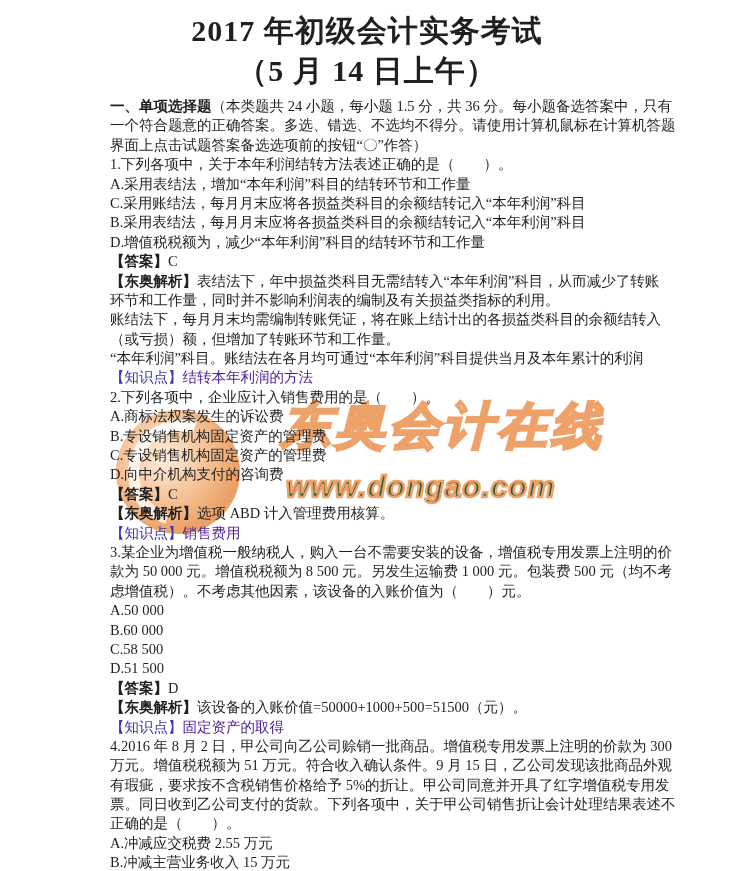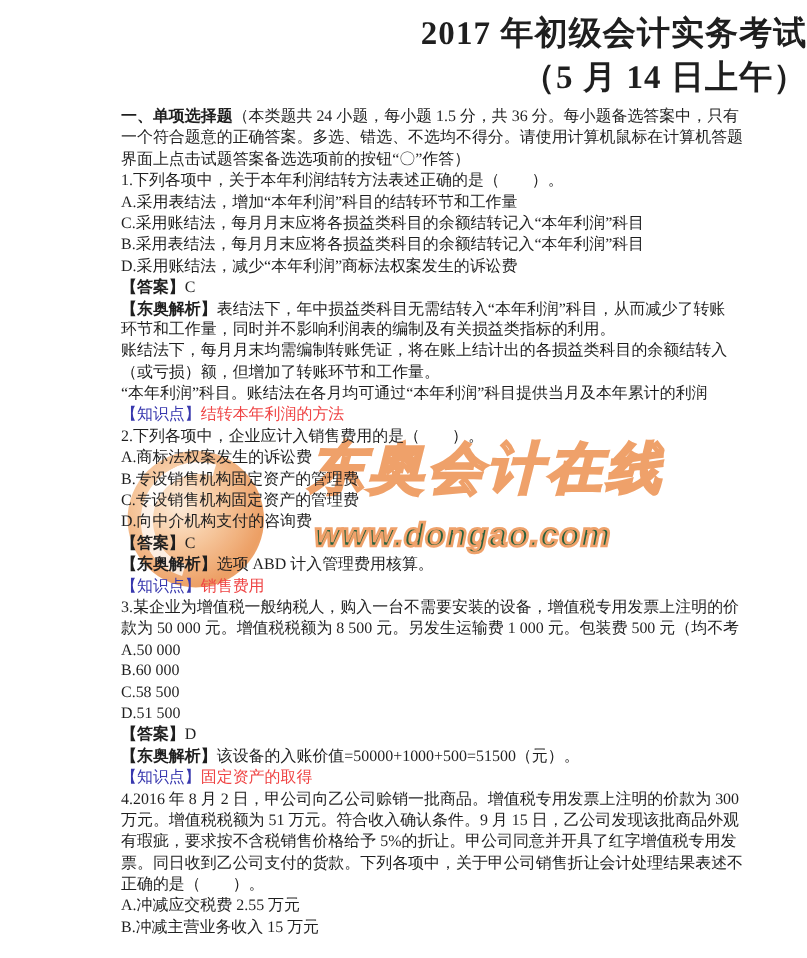--- a/index.html
+++ b/index.html
@@ -41,29 +41,29 @@
     font-family:"Liberation Sans","DejaVu Sans",sans-serif;
     font-weight:bold;font-size:30px;letter-spacing:1px;line-height:1.1;
     color:#14532d;
     -webkit-text-stroke:2.5px #ee9a5e;
     text-stroke:2.5px #ee9a5e;
     white-space:nowrap;opacity:.92;
   }
   
   .content{position:absolute;left:0;top:0;width:100%;z-index:2;}
   .title{
-    margin:0;text-align:right;
+    margin:0;text-align:center;
     font-size:30px;font-weight:700;line-height:40px;letter-spacing:1px;font-family:Liberation Serif, serif;
   }
   .title.first{margin-top:11px;}
   #lines{margin:6px 70px 0 110px;font-size:14.5px;}
   .line{line-height:19.4px;height:19.4px;white-space:nowrap;}
   .line .prefix{font-weight:700;}
   .line--knowledge .prefix{color:#3838AE;font-weight:400;}
-  .line--knowledge .text{color:#ef4444;font-family:Liberation Serif, serif;}
+  .line--knowledge .text{color:#4c1d95;font-family:Liberation Serif, serif;}
   .line--answer .text,.line--analysis .text{font-weight:400;}
 </style>
 </head>
 <body>
 
 <div class="page">
 
   <div class="watermark">
     <div class="wm-logo"></div>
     <div class="wm-brand">东奥会计在线</div>
@@ -74,38 +74,39 @@
     <h1 class="title first">2017 年初级会计实务考试</h1>
     <h1 class="title">（5 月 14 日上午）</h1>
     <div id="lines">
         <div class="line line--section"><span class="prefix">一、单项选择题</span><span class="text">（本类题共 24 小题，每小题 1.5 分，共 36 分。每小题备选答案中，只有</span></div>
         <div class="line line--normal"><span class="text">一个符合题意的正确答案。多选、错选、不选均不得分。请使用计算机鼠标在计算机答题</span></div>
         <div class="line line--normal"><span class="text">界面上点击试题答案备选选项前的按钮“〇”作答）</span></div>
         <div class="line line--normal"><span class="text">1.下列各项中，关于本年利润结转方法表述正确的是（　　）。</span></div>
         <div class="line line--normal"><span class="text">A.采用表结法，增加“本年利润”科目的结转环节和工作量</span></div>
         <div class="line line--normal"><span class="text">C.采用账结法，每月月末应将各损益类科目的余额结转记入“本年利润”科目</span></div>
         <div class="line line--normal"><span class="text">B.采用表结法，每月月末应将各损益类科目的余额结转记入“本年利润”科目</span></div>
-        <div class="line line--normal"><span class="text">D.采用账结法，减少“本年利润”商标法权案发生的诉讼费</span></div>
+        <div class="line line--normal"><span class="text">D.增值税税额为，减少“本年利润”科目的结转环节和工作量</span></div>
         <div class="line line--answer"><span class="prefix">【答案】</span><span class="text">C</span></div>
         <div class="line line--analysis"><span class="prefix">【东奥解析】</span><span class="text">表结法下，年中损益类科目无需结转入“本年利润”科目，从而减少了转账</span></div>
         <div class="line line--normal"><span class="text">环节和工作量，同时并不影响利润表的编制及有关损益类指标的利用。</span></div>
         <div class="line line--normal"><span class="text">账结法下，每月月末均需编制转账凭证，将在账上结计出的各损益类科目的余额结转入</span></div>
         <div class="line line--normal"><span class="text">（或亏损）额，但增加了转账环节和工作量。</span></div>
         <div class="line line--normal"><span class="text">“本年利润”科目。账结法在各月均可通过“本年利润”科目提供当月及本年累计的利润</span></div>
         <div class="line line--knowledge"><span class="prefix">【知识点】</span><span class="text">结转本年利润的方法</span></div>
         <div class="line line--normal"><span class="text">2.下列各项中，企业应计入销售费用的是（　　）。</span></div>
         <div class="line line--normal"><span class="text">A.商标法权案发生的诉讼费</span></div>
         <div class="line line--normal"><span class="text">B.专设销售机构固定资产的管理费</span></div>
         <div class="line line--normal"><span class="text">C.专设销售机构固定资产的管理费</span></div>
         <div class="line line--normal"><span class="text">D.向中介机构支付的咨询费</span></div>
         <div class="line line--answer"><span class="prefix">【答案】</span><span class="text">C</span></div>
         <div class="line line--analysis"><span class="prefix">【东奥解析】</span><span class="text">选项 ABD 计入管理费用核算。</span></div>
         <div class="line line--knowledge"><span class="prefix">【知识点】</span><span class="text">销售费用</span></div>
         <div class="line line--normal"><span class="text">3.某企业为增值税一般纳税人，购入一台不需要安装的设备，增值税专用发票上注明的价</span></div>
         <div class="line line--normal"><span class="text">款为 50 000 元。增值税税额为 8 500 元。另发生运输费 1 000 元。包装费 500 元（均不考</span></div>
+        <div class="line line--normal"><span class="text">虑增值税）。不考虑其他因素，该设备的入账价值为（　　）元。</span></div>
         <div class="line line--normal"><span class="text">A.50 000</span></div>
         <div class="line line--normal"><span class="text">B.60 000</span></div>
         <div class="line line--normal"><span class="text">C.58 500</span></div>
         <div class="line line--normal"><span class="text">D.51 500</span></div>
         <div class="line line--answer"><span class="prefix">【答案】</span><span class="text">D</span></div>
         <div class="line line--analysis"><span class="prefix">【东奥解析】</span><span class="text">该设备的入账价值=50000+1000+500=51500（元）。</span></div>
         <div class="line line--knowledge"><span class="prefix">【知识点】</span><span class="text">固定资产的取得</span></div>
         <div class="line line--normal"><span class="text">4.2016 年 8 月 2 日，甲公司向乙公司赊销一批商品。增值税专用发票上注明的价款为 300</span></div>
         <div class="line line--normal"><span class="text">万元。增值税税额为 51 万元。符合收入确认条件。9 月 15 日，乙公司发现该批商品外观</span></div>
         <div class="line line--normal"><span class="text">有瑕疵，要求按不含税销售价格给予 5%的折让。甲公司同意并开具了红字增值税专用发</span></div>

